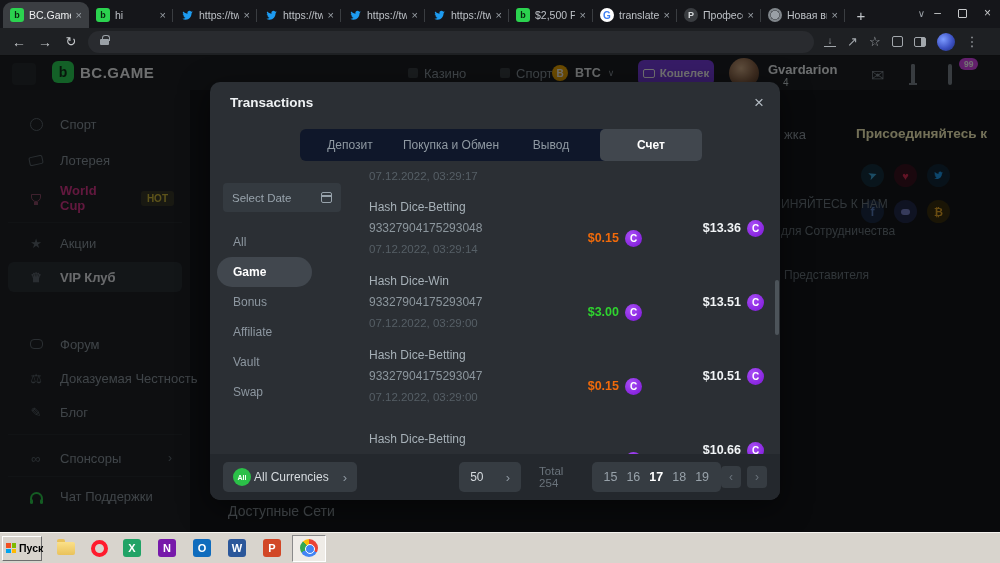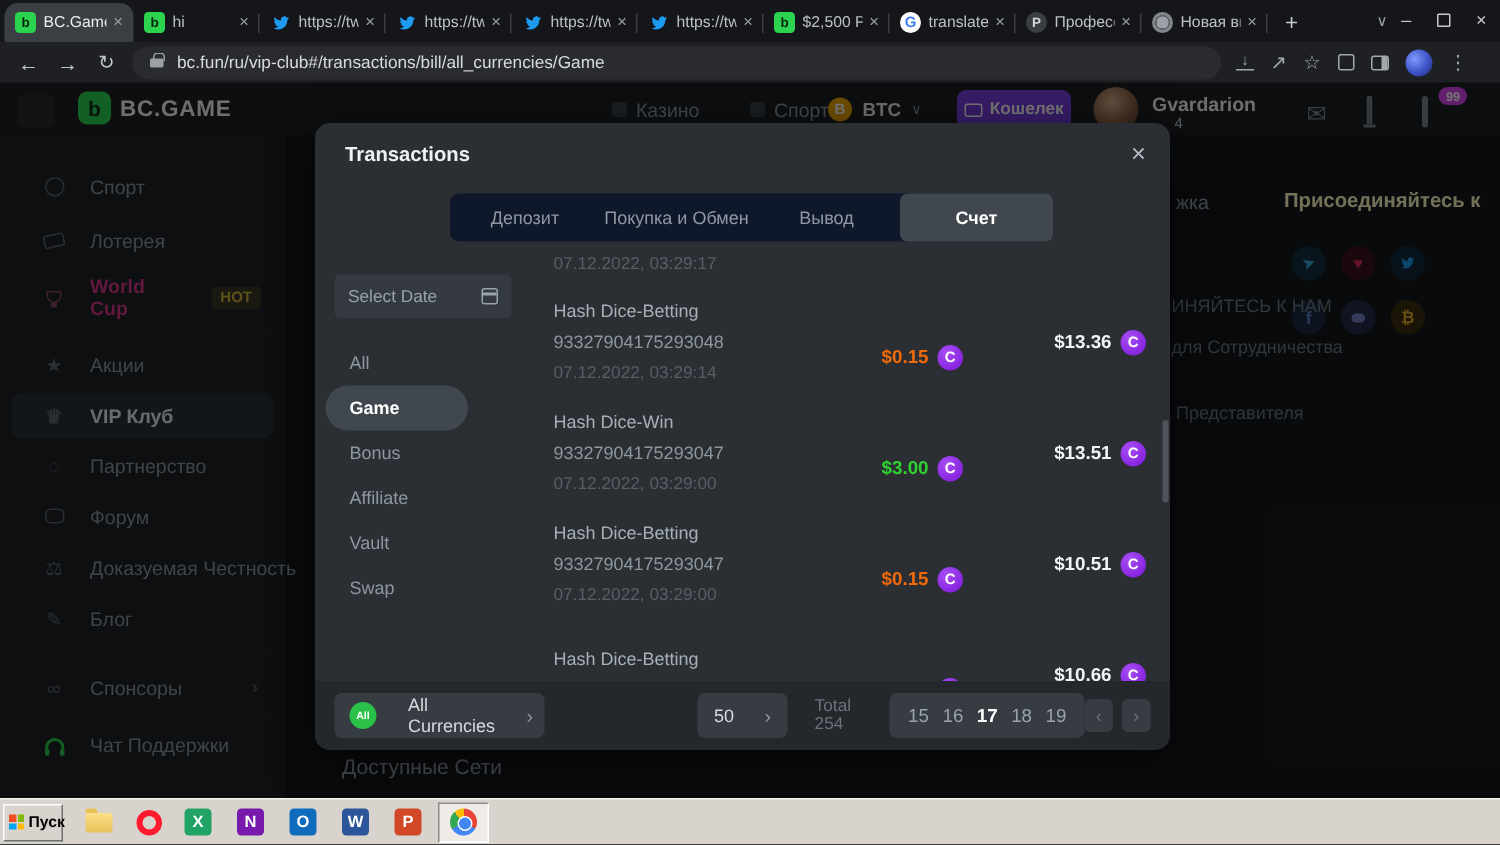--- a/index.html
+++ b/index.html
@@ -133,21 +133,21 @@
   .amtgrp.amt { width:96px;margin-top:20px; }
   .amtgrp.bal { width:122px; }
   .amount { font-size:12.5px; font-weight:bold; }
   .amount.orange { color:#f06a0a; }
   .amount.green { color:#2fd32f; }
   .balance { font-size:12.5px; font-weight:bold; color:#f1f4f6; }
   .coin { width:17px; height:17px; border-radius:50%; flex:none; background:radial-gradient(circle at 35% 30%, #a74df5, #7c15d6); color:#fff; font-size:10px; font-weight:bold; display:flex; align-items:center; justify-content:center; }
   .mscroll { position:absolute; right:1px; top:112px; width:4px; height:55px; background:#4d545a; border-radius:2px; }
   .m-foot { height:46px; flex:none; background:#24282d; border-radius:0 0 10px 10px; display:flex; align-items:center; padding:0 13px; }
   .fbtn { background:#363c42; border-radius:5px; height:30px; display:flex; align-items:center; }
-  .allcur { width:140px; padding:0 10px; gap:21px; }
+  .allcur { width:140px; padding:0 10px; gap:3px; }
   .allico { width:18px; height:18px; border-radius:50%; background:#2bc048; color:#fff; font-size:7px; font-weight:bold; display:flex; align-items:center; justify-content:center; flex:none; }
   .allcur .clabel { color:#d6dbdf; font-size:12px; flex:1; }
   .fchev { color:#8d97a0; font-size:13px; }
   .psize { width:64px; margin-left:102px; padding:0 11px; justify-content:space-between; color:#d6dbdf; font-size:12px; }
   .total { margin-left:18px; font-size:11.5px; color:#6a737b; }
   .pages { margin-left:8px; padding:0 12px; gap:9px; font-size:12.5px; color:#98a2aa; }
   .pages span.active { color:#fff; font-weight:bold; }
   .pnav { width:21px; height:22px; justify-content:center; color:#6a737b; font-size:12px; border-radius:4px; }
   .pprev { margin-left:auto; } .pnext { margin-left:6px; }
 
@@ -260,21 +260,20 @@
     <div class="wbtn">×</div>
   </div>
 </div>
 
 <div class="toolbar">
   <span class="navbtn" style="margin-left:6px">←</span>
   <span class="navbtn">→</span>
   <span class="navbtn reload">↻</span>
   <div class="urlpill">
     <span class="lock"></span>
-    <span>bc.fun/ru/vip-club#/transactions/bill/all_currencies/Game</span>
   </div>
   <div class="tbicons">
     <span class="dl-ico">↓</span>
     <span class="tbico">↗</span>
     <span class="tbico">☆</span>
     <span class="puzzle"></span>
     <span class="sidepanel-ico"></span>
     <span class="avatar-globe"></span>
     <span class="tbico">⋮</span>
   </div>
@@ -336,24 +335,20 @@
       <span class="hotbadge">HOT</span>
     </div>
     <div class="srule" style="top:132px"></div>
     <div class="snav" style="top:138px">
       <span class="sico">★</span>
       <span>Акции</span>
     </div>
     <div class="snav active" style="top:172px">
       <span class="sico">♛</span>
       <span>VIP Клуб</span>
-    </div>
-    <div class="snav" style="top:205px">
-      <span class="sico">◌</span>
-      <span>Партнерство</span>
     </div>
     <div class="snav" style="top:239px">
       <span class="sico">
           <span class="bubble"></span>
         </span>
       <span>Форум</span>
     </div>
     <div class="snav" style="top:273px">
       <span class="sico">⚖</span>
       <span style="white-space:nowrap">Доказуемая Честность</span>

